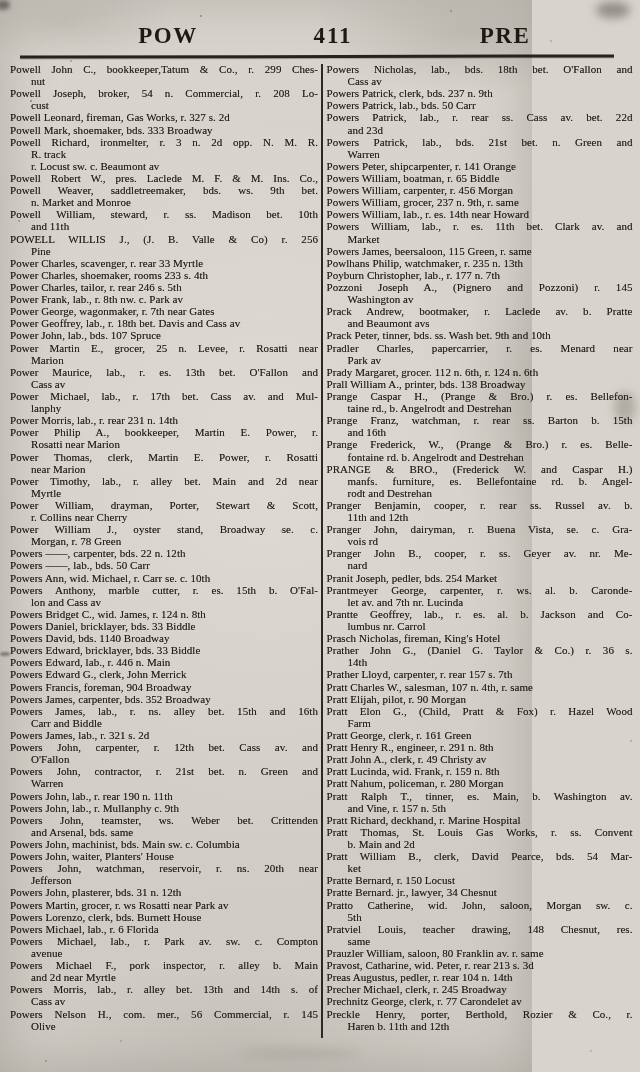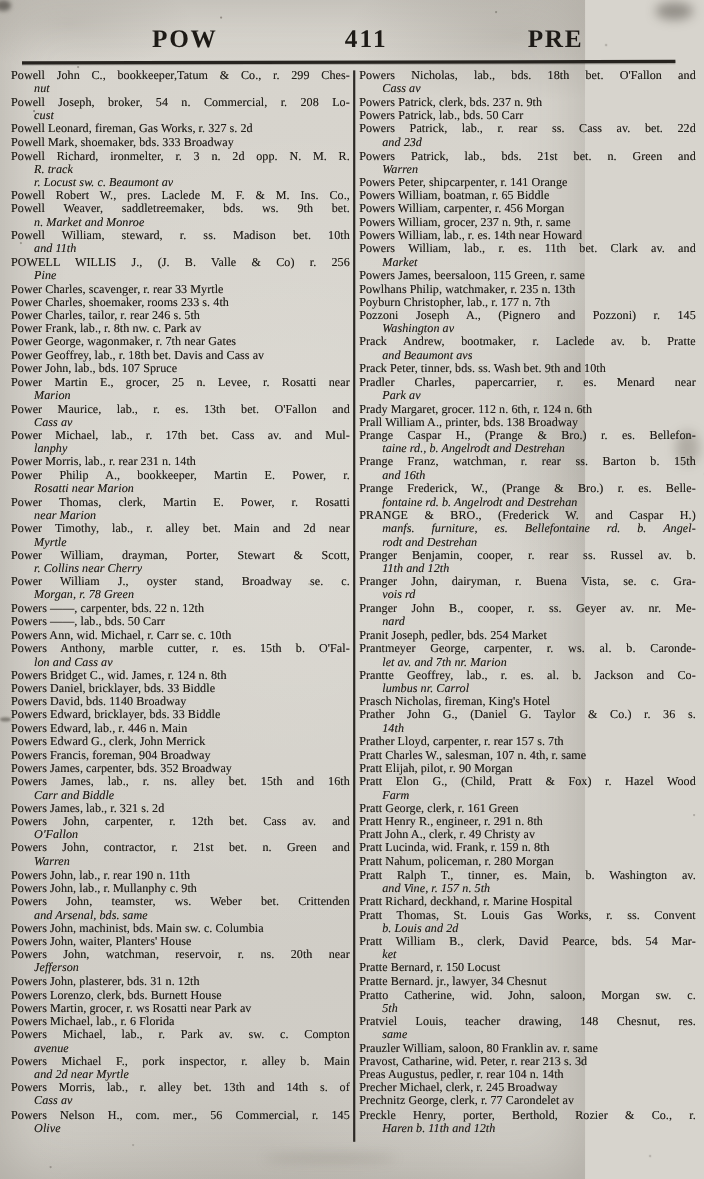--- a/index.html
+++ b/index.html
@@ -42,21 +42,21 @@
     width:1.5px;height:974px;background:#2c2925;margin:1px 4px 0 3px;flex:none;
   }
   .entry{margin:0;}
   .line{
     font-size:11px;line-height:12.11px;letter-spacing:.05px;
     color:rgba(30,26,21,.95);
     text-shadow:0 0 .4px rgba(30,26,21,.55);
     white-space:normal;
   }
   .line.just{text-align:justify;text-align-last:justify;}
-  .line.cont{padding-left:21px;font-style:italic;}
+  .line.cont{padding-left:21px;}
   .speck{
     position:absolute;width:2px;height:2px;border-radius:50%;
     background:rgba(70,64,56,.55);left:30px;top:100px;
     box-shadow:
       15px 960px 0 rgba(70,64,56,.35), 180px 990px 0 rgba(70,64,56,.3),
       560px 950px 1px rgba(70,64,56,.3), 300px 1000px 0 rgba(70,64,56,.35),
       90px 940px 0 rgba(70,64,56,.25), 480px 995px 0 rgba(70,64,56,.3),
       610px 330px 1px rgba(70,64,56,.25), 600px 640px 0 rgba(70,64,56,.3),
       -10px 550px 1px rgba(70,64,56,.4), -12px 120px 0 rgba(70,64,56,.4),
       170px -85px 0 rgba(70,64,56,.45), 420px -90px 0 rgba(70,64,56,.4),
@@ -248,24 +248,24 @@
           <div class="line">Powers John, waiter, Planters' House</div>
         </div>
         <div class="entry">
           <div class="line just">Powers John, watchman, reservoir, r. ns. 20th near</div>
           <div class="line cont">Jefferson</div>
         </div>
         <div class="entry">
           <div class="line">Powers John, plasterer, bds. 31 n. 12th</div>
         </div>
         <div class="entry">
+          <div class="line">Powers Martin, grocer, r. ws Rosatti near Park av</div>
+        </div>
+        <div class="entry">
           <div class="line">Powers Lorenzo, clerk, bds. Burnett House</div>
-        </div>
-        <div class="entry">
-          <div class="line">Powers Martin, grocer, r. ws Rosatti near Park av</div>
         </div>
         <div class="entry">
           <div class="line">Powers Michael, lab., r. 6 Florida</div>
         </div>
         <div class="entry">
           <div class="line just">Powers Michael, lab., r. Park av. sw. c. Compton</div>
           <div class="line cont">avenue</div>
         </div>
         <div class="entry">
           <div class="line just">Powers Michael F., pork inspector, r. alley b. Main</div>
@@ -376,21 +376,21 @@
         </div>
         <div class="entry">
           <div class="line just">Pranger John B., cooper, r. ss. Geyer av. nr. Me-</div>
           <div class="line cont">nard</div>
         </div>
         <div class="entry">
           <div class="line">Pranit Joseph, pedler, bds. 254 Market</div>
         </div>
         <div class="entry">
           <div class="line just">Prantmeyer George, carpenter, r. ws. al. b. Caronde-</div>
-          <div class="line cont">let av. and 7th nr. Marion</div>
+          <div class="line cont">let av. and 7th nr. Lucinda</div>
         </div>
         <div class="entry">
           <div class="line just">Prantte Geoffrey, lab., r. es. al. b. Jackson and Co-</div>
           <div class="line cont">lumbus nr. Carrol</div>
         </div>
         <div class="entry">
           <div class="line">Prasch Nicholas, fireman, King's Hotel</div>
         </div>
         <div class="entry">
           <div class="line just">Prather John G., (Daniel G. Taylor &amp; Co.) r. 36 s.</div>
@@ -426,21 +426,21 @@
         </div>
         <div class="entry">
           <div class="line just">Pratt Ralph T., tinner, es. Main, b. Washington av.</div>
           <div class="line cont">and Vine, r. 157 n. 5th</div>
         </div>
         <div class="entry">
           <div class="line">Pratt Richard, deckhand, r. Marine Hospital</div>
         </div>
         <div class="entry">
           <div class="line just">Pratt Thomas, St. Louis Gas Works, r. ss. Convent</div>
-          <div class="line cont">b. Louis and 2d</div>
+          <div class="line cont">b. Main and 2d</div>
         </div>
         <div class="entry">
           <div class="line just">Pratt William B., clerk, David Pearce, bds. 54 Mar-</div>
           <div class="line cont">ket</div>
         </div>
         <div class="entry">
           <div class="line">Pratte Bernard, r. 150 Locust</div>
         </div>
         <div class="entry">
           <div class="line">Pratte Bernard. jr., lawyer, 34 Chesnut</div>

